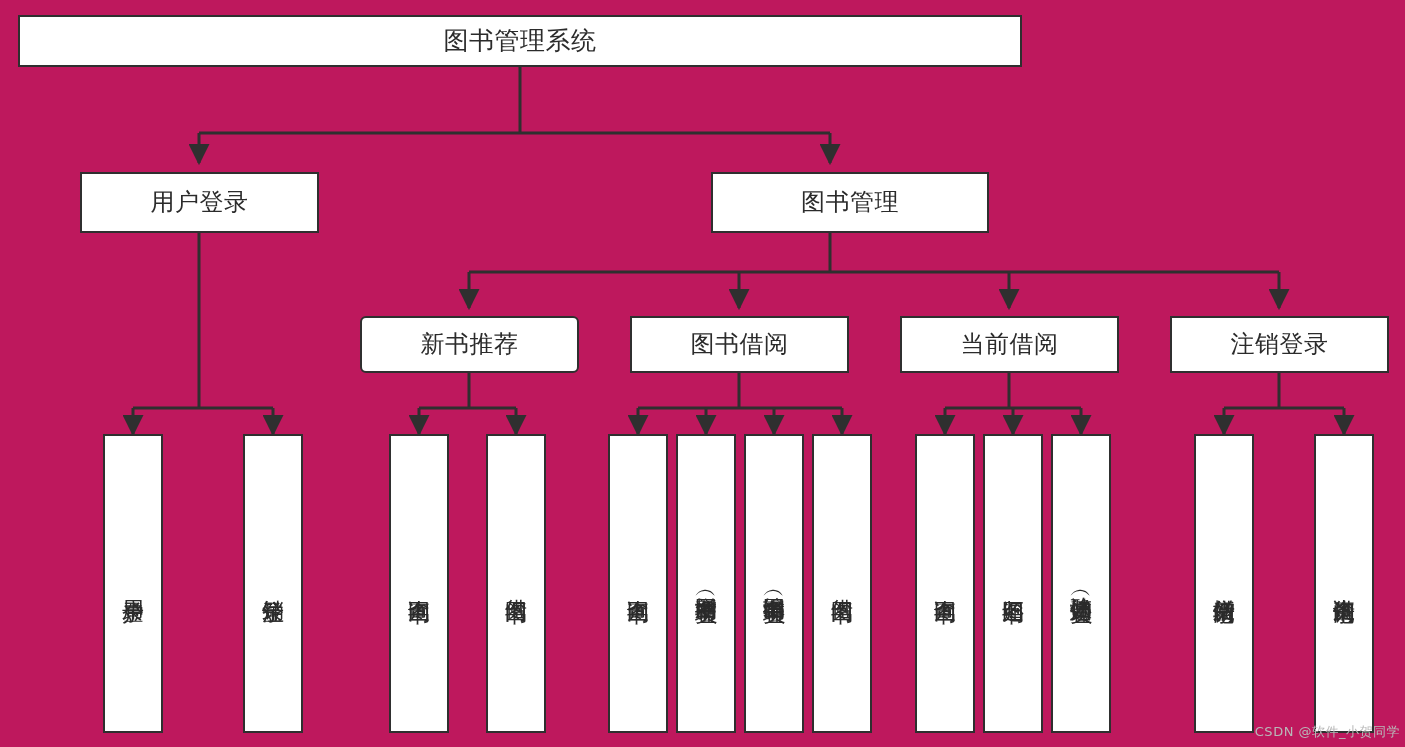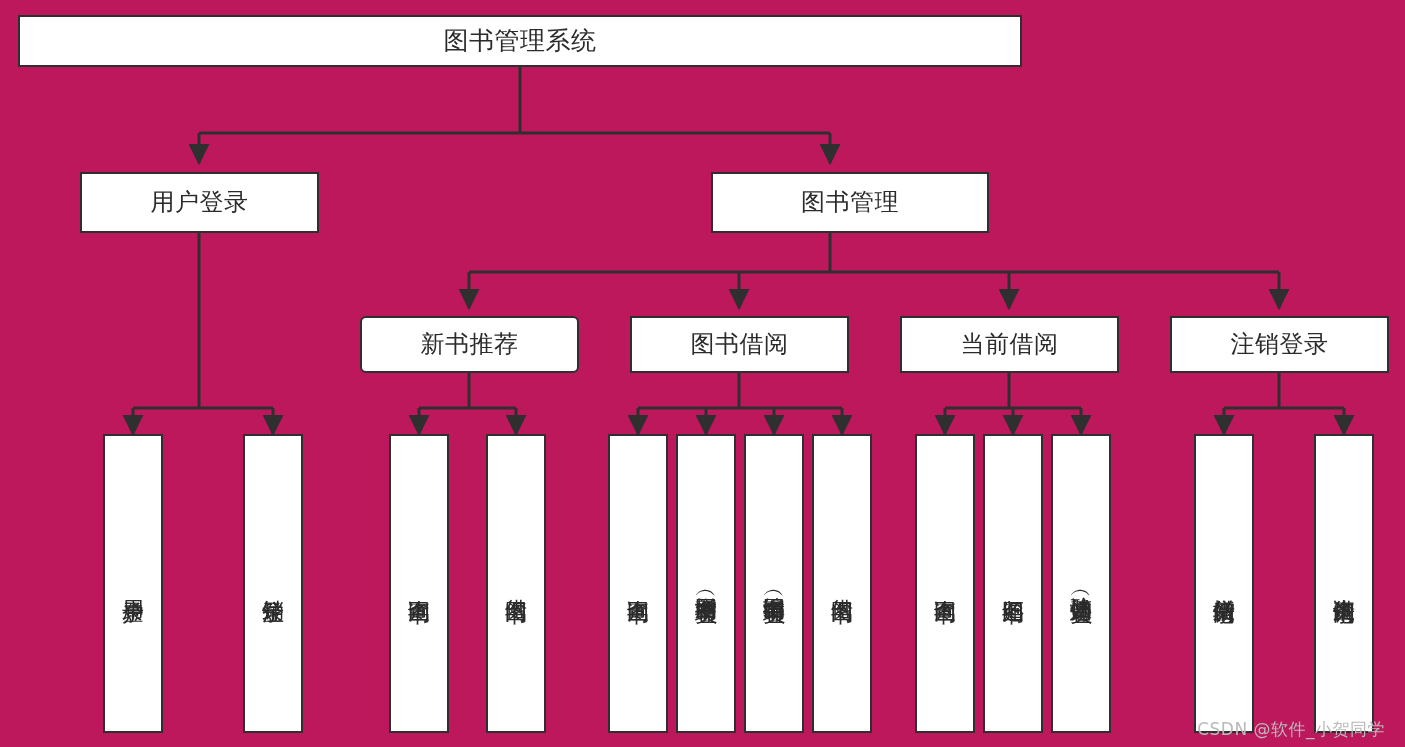--- a/index.html
+++ b/index.html
@@ -56,23 +56,23 @@
     color: #2b2b2b;
     white-space: nowrap;
     display: block;
   }
   .htext {
     display: block;
     white-space: nowrap;
   }
   #watermark {
     position: absolute;
-    right: 20px;
+    right: 5px;
     bottom: 6px;
-    font-size: 17px;
+    font-size: 13px;
     color: #b9b9b9;
     letter-spacing: 0.5px;
     white-space: nowrap;
     user-select: none;
   }
 </style>
 </head>
 <body>
 
 <div id="canvas">

